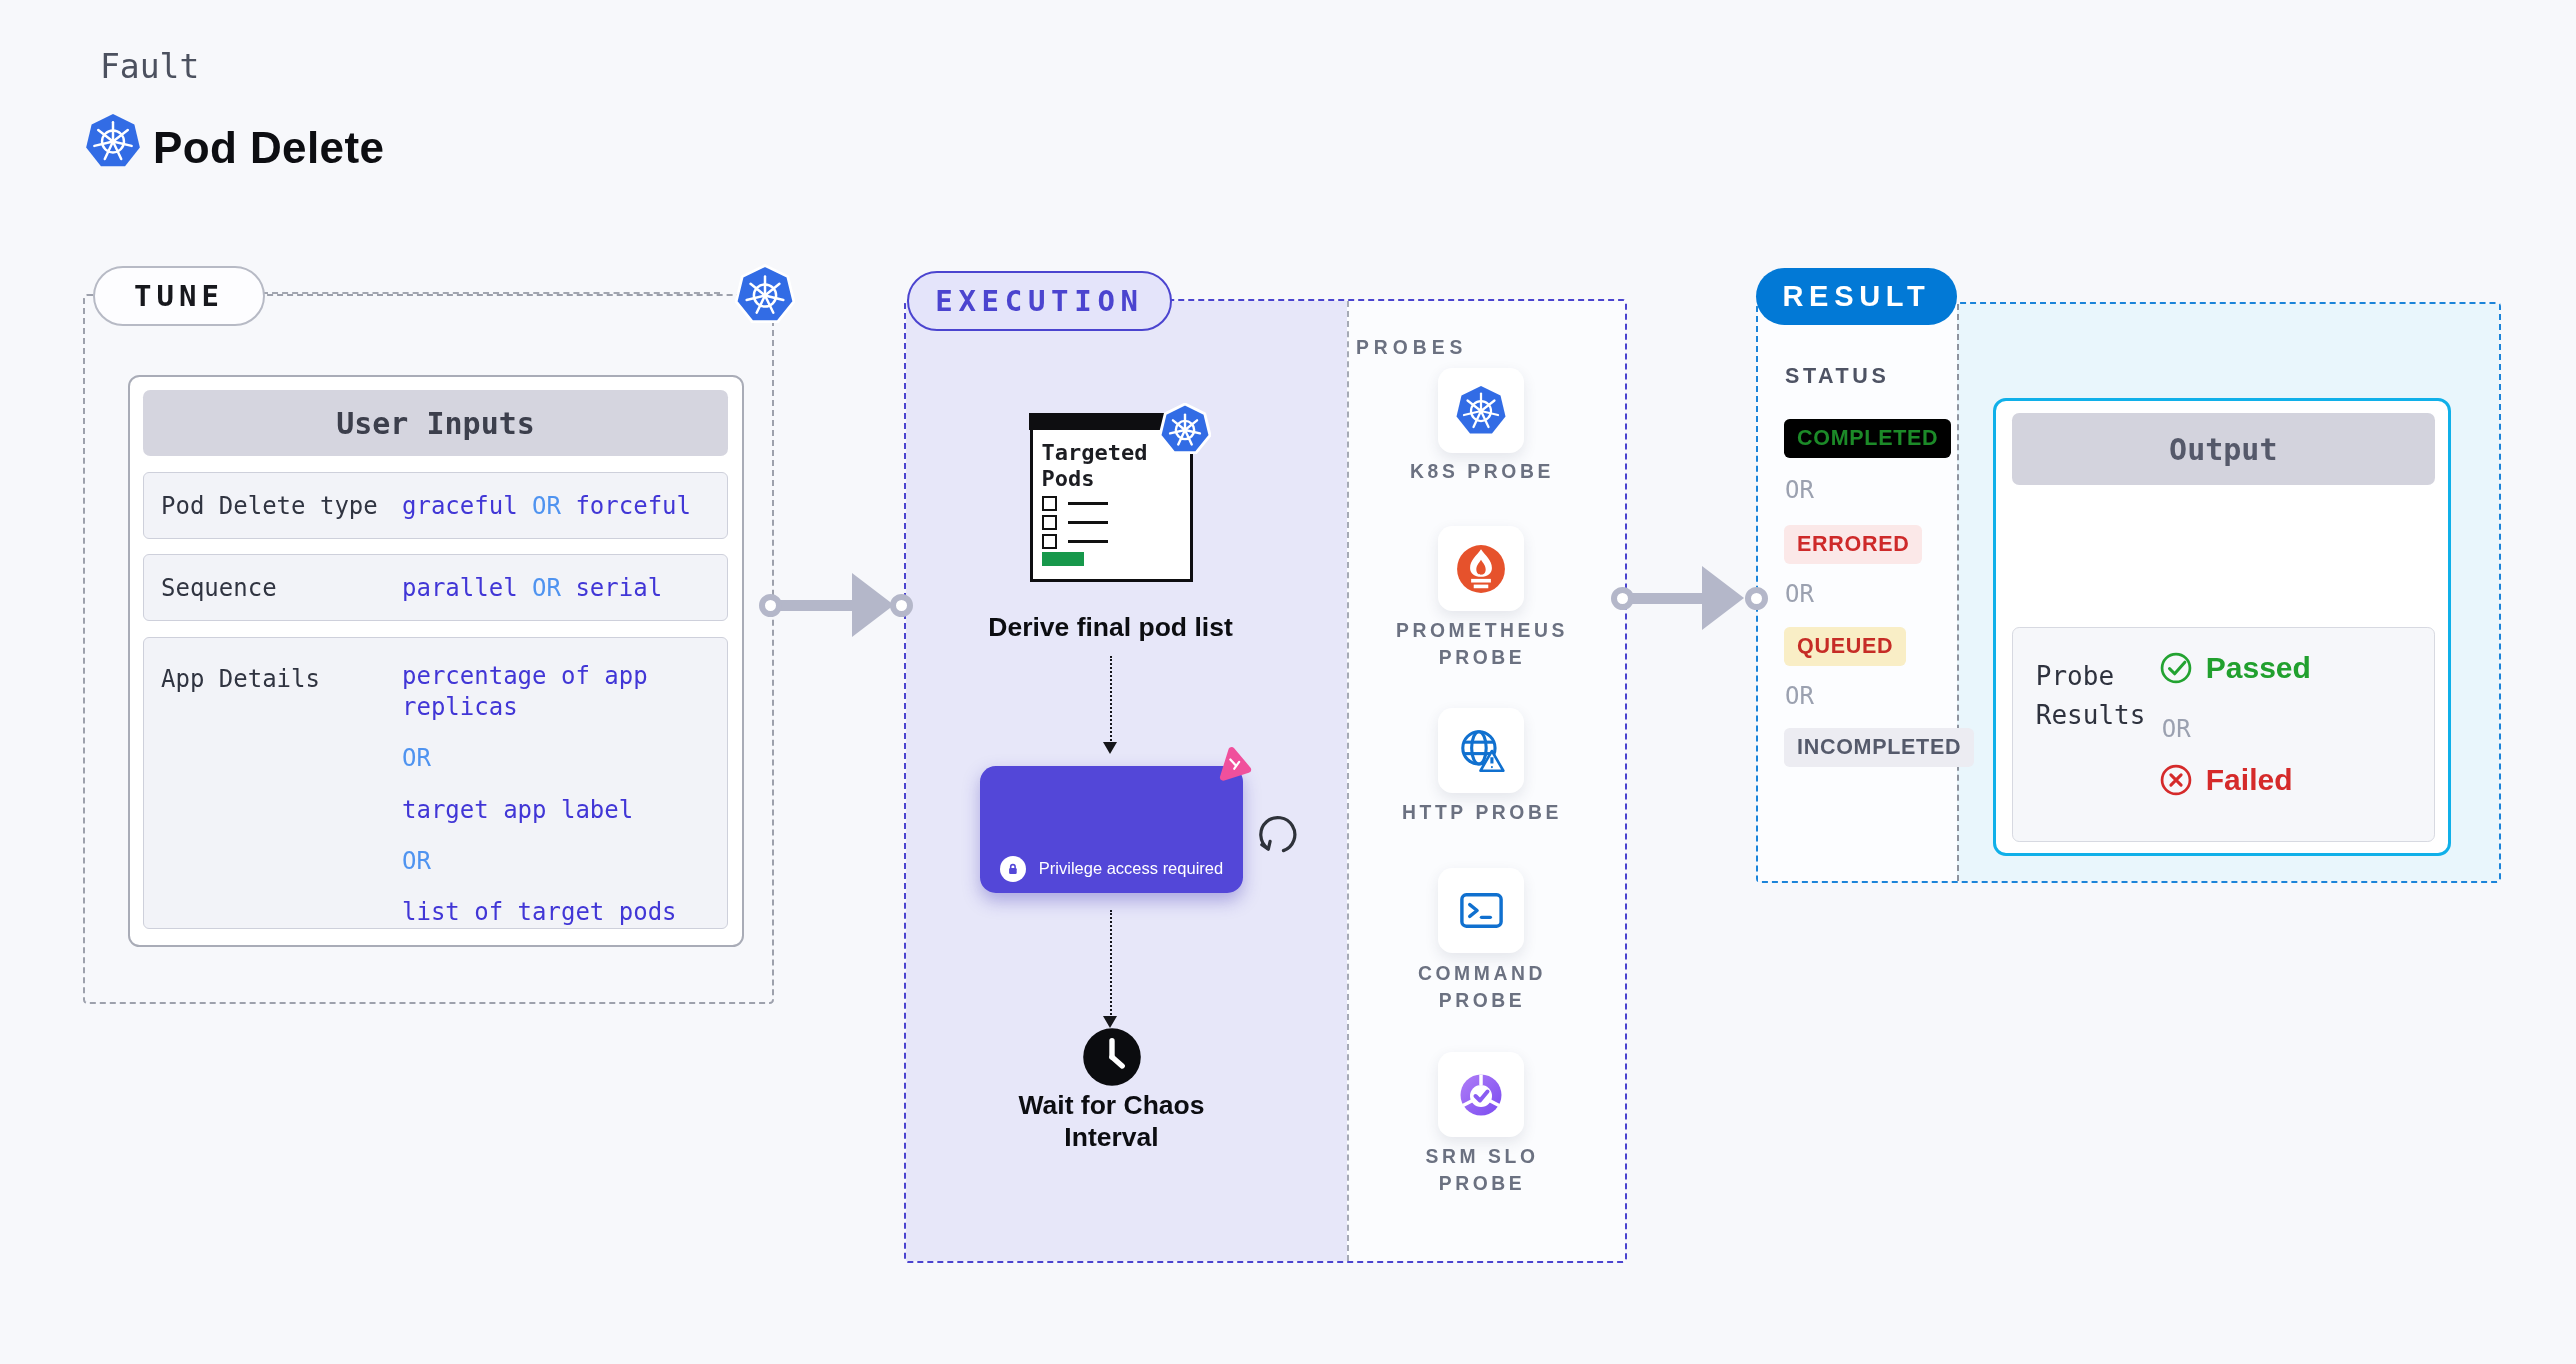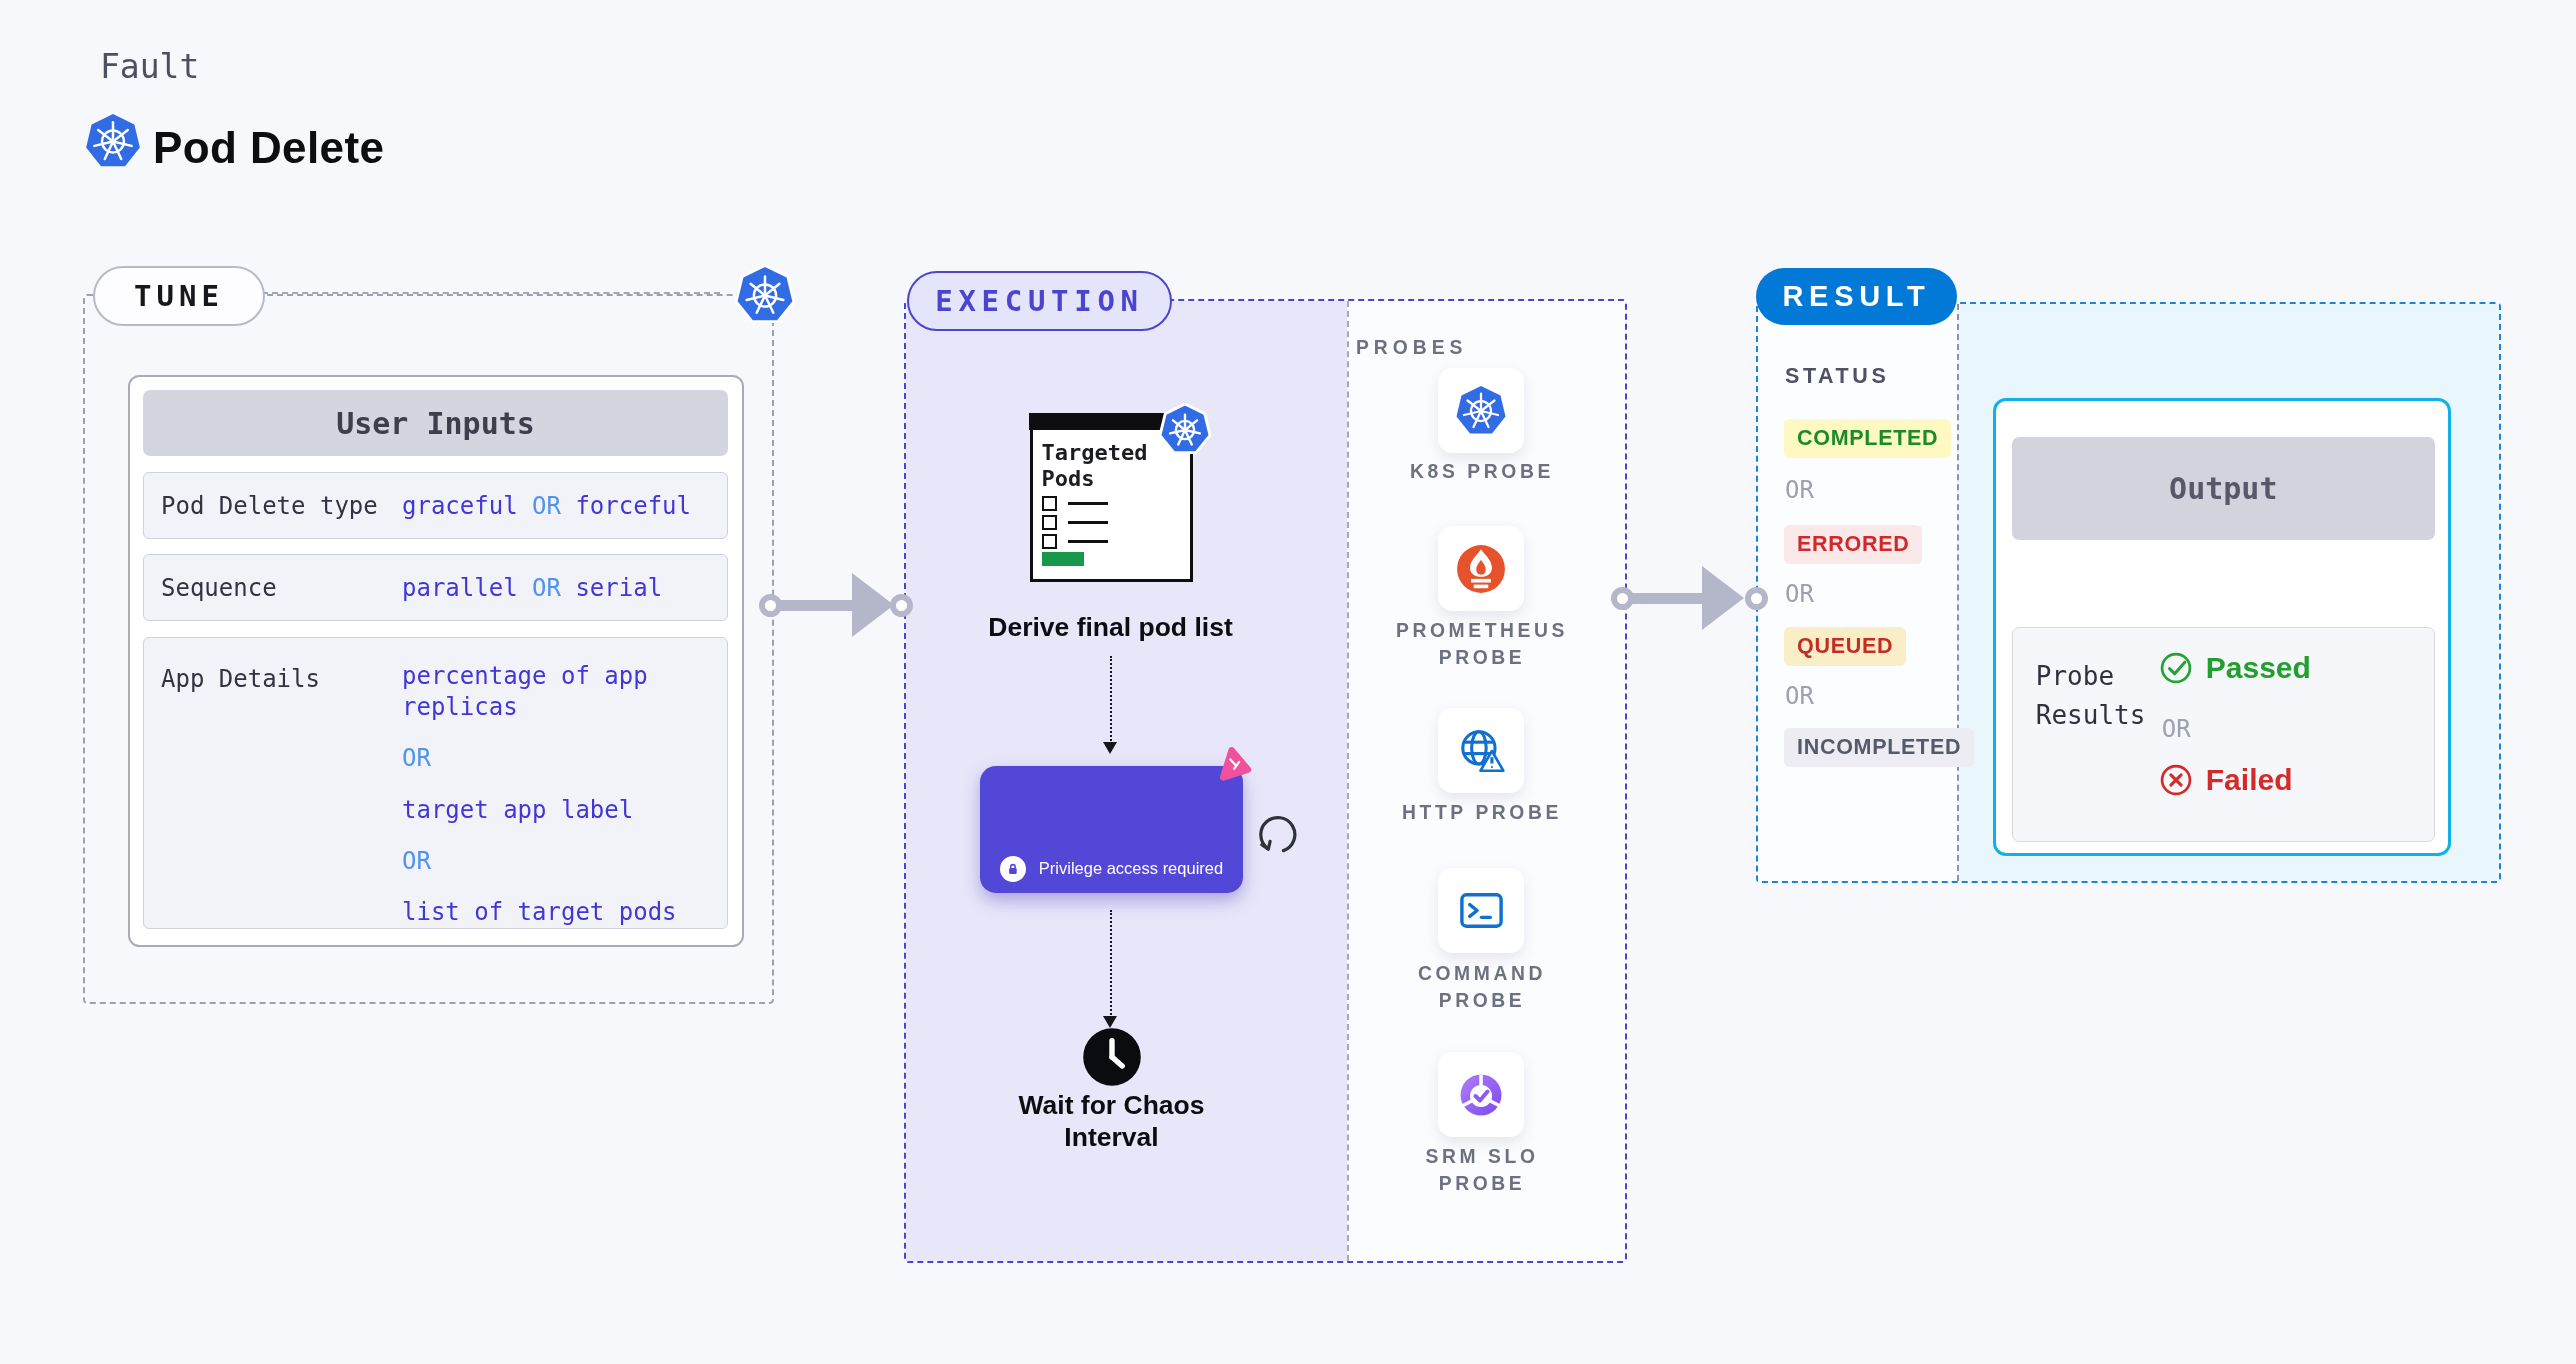--- a/index.html
+++ b/index.html
@@ -73,28 +73,28 @@
 
   
   .probes-title{left:1356px;top:312px;font-size:19.3px;font-weight:bold;letter-spacing:5px;color:#6b7181;margin-top:25px;}
   .probe-card{width:86px;height:85px;left:1438px;background:#ffffff;border-radius:14.3px;
               box-shadow:0 5.7px 14.3px rgba(40,50,80,.10);display:flex;align-items:center;justify-content:center;}
   .probe-label{left:1388px;width:188px;text-align:center;font-size:19.3px;font-weight:bold;letter-spacing:3.6px;color:#6b7181;line-height:1.4;}
 
   
   .status-title{left:1785px;top:364px;font-size:21.5px;font-weight:bold;letter-spacing:3.6px;color:#4e5364;}
   .badge{position:absolute;left:1784px;padding:7.2px 13px;border-radius:5.7px;font-size:21.5px;font-weight:bold;letter-spacing:0.7px;}
-  .badge.green{background:#fef9c3;color:#1c8a28;}
+  .badge.green{background:#000000;color:#1c8a28;}
   .badge.red{background:#fbe8e8;color:#ce2a2a;}
   .badge.yellow{background:#f9eec6;color:#c62c26;}
   .badge.gray{background:#ececf2;color:#555a6b;}
   .or-label{position:absolute;left:1785px;font-size:24px;color:#9ba1b0;}
 
   .output-card{left:1993px;top:398px;width:458px;height:458px;background:#ffffff;border:3.6px solid #10b0e9;border-radius:13px;box-sizing:border-box;z-index:2;}
-  .output-header{position:absolute;left:15.8px;top:36px;width:423px;height:103px;background:#d3d3dd;border-radius:7.2px;
+  .output-header{position:absolute;left:15.8px;top:12px;width:423px;height:72px;background:#d3d3dd;border-radius:7.2px;
                  display:flex;align-items:center;justify-content:center;font-size:30px;font-weight:600;color:#55596a;}
   .output-row{position:absolute;left:15.8px;width:423px;background:#f6f7fa;border:1.4px solid #d7d9e1;border-radius:7.2px;box-sizing:border-box;}
   .out-label{position:absolute;left:23px;font-size:26px;color:#2e323e;line-height:1.5;}
   .metrics-value{position:absolute;left:149px;top:50%;transform:translateY(-50%);font-size:26px;color:#4136d6;}
   .pr-line{position:absolute;left:146px;display:flex;align-items:center;gap:13px;}
   .passed-text{font-size:30px;font-weight:bold;color:#21a02e;}
   .failed-text{font-size:30px;font-weight:bold;color:#d52a2a;}
   .pr-or{position:absolute;left:149px;font-size:24px;color:#9ba1b0;}
 </style>
 </head>

